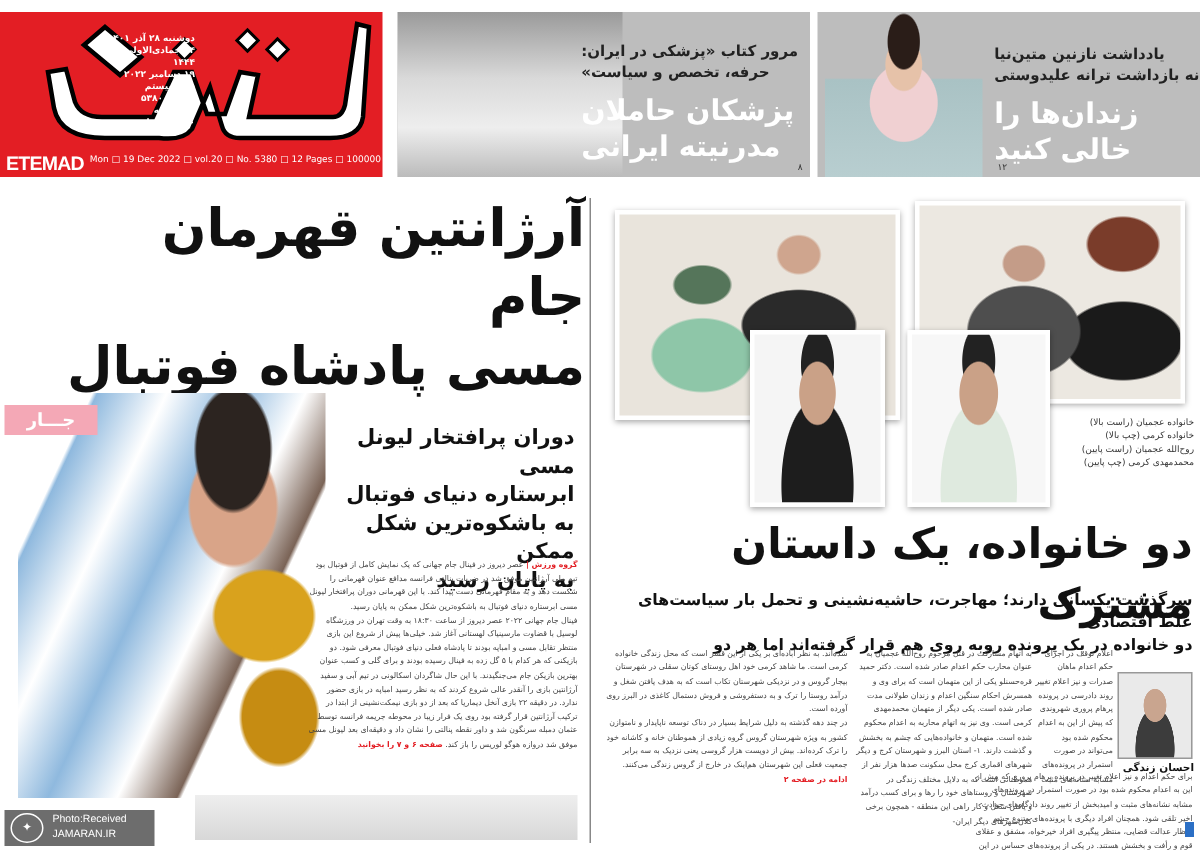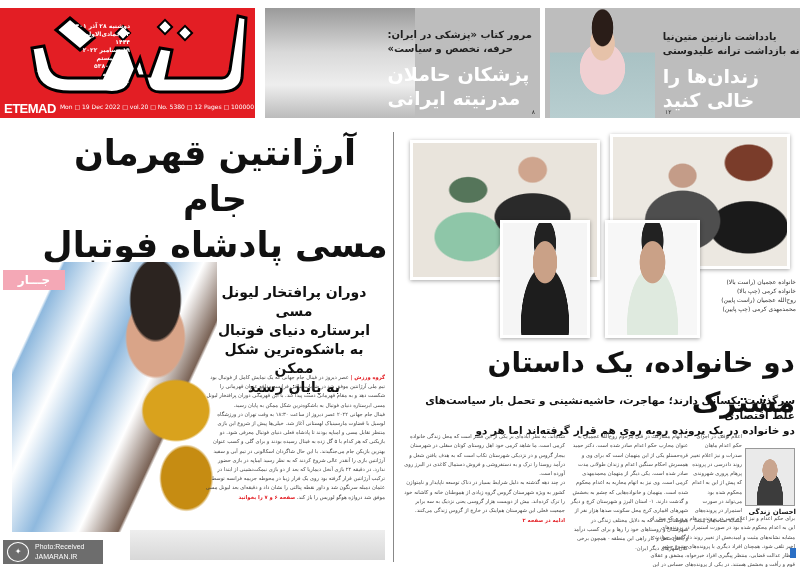--- a/index.html
+++ b/index.html
@@ -12,22 +12,22 @@
 .teaser{position:absolute;top:8px;height:110px;background:#bdbdbd;overflow:hidden}
 .teaser1{left:265px;width:275px}
 .teaser2{left:545px;width:290px}
 .photo-bw{position:absolute;left:0;top:0;width:150px;height:110px;background:linear-gradient(180deg,#9a9a9a 0%,#d9d9d9 40%,#eee 70%,#bbb 100%)}
 .photo-woman{position:absolute;left:5px;top:0;width:105px;height:110px;background:radial-gradient(ellipse at 50% 18%,#2a1d18 0 14%,transparent 15%),radial-gradient(ellipse at 50% 32%,#e6c2a9 0 16%,transparent 17%),radial-gradient(ellipse at 50% 55%,#f0d0d2 0 30%,transparent 31%),linear-gradient(180deg,#bdbdbd 0%,#bdbdbd 40%,#a9c2c4 41%,#b8ced0 100%)}
 .teaser-text{position:absolute;right:8px;direction:rtl;text-align:left;color:#222;font-weight:bold}
 .t-small{font-size:10px;line-height:14px}
 .t-big{font-size:19px;line-height:24px;color:#fff}
 .page-num{position:absolute;font-size:6px;color:#333}
 .divider-v{position:absolute;left:393px;top:132px;width:1px;height:430px;background:#888}
-.headline-left{position:absolute;left:40px;top:130px;width:350px;text-align:center;direction:rtl;font-size:35px;line-height:46px;font-weight:bold;color:#111}
-.sub-left{position:absolute;left:205px;top:283px;width:178px;direction:rtl;text-align:center;font-size:14px;line-height:19px;font-weight:bold}
+.headline-left{position:absolute;left:40px;top:130px;width:350px;text-align:right;direction:rtl;font-size:35px;line-height:46px;font-weight:bold;color:#111}
+.sub-left{position:absolute;left:205px;top:283px;width:178px;direction:rtl;text-align:right;font-size:14px;line-height:19px;font-weight:bold}
 .messi-photo{position:absolute;left:12px;top:262px;width:205px;height:270px;background:radial-gradient(ellipse at 70% 14%,#2c2420 0 12%,transparent 13%),radial-gradient(ellipse at 70% 28%,#d9a488 0 14%,transparent 15%),radial-gradient(ellipse at 80% 55%,#d9a21d 0 14%,transparent 15%),radial-gradient(ellipse at 85% 80%,#c68c12 0 10%,transparent 11%),linear-gradient(115deg,transparent 15%,#8fb9de 16%,#fff 30%,#8fb9de 44%,#fff 58%,#7a6356 70%,transparent 71%)}
 .jesar-tag{position:absolute;left:3px;top:270px;width:62px;height:20px;background:#f4a8b6;color:#fff;font-size:12px;font-weight:bold;direction:rtl;text-align:center;line-height:20px}
 .article-left{position:absolute;left:205px;top:373px;width:180px;direction:rtl;text-align:right;font-size:5.2px;line-height:9.2px;color:#444}
 .article-left .kicker{color:#e31e24;font-weight:bold}
 .article-left .more{color:#e31e24;font-weight:bold}
 .stairs{position:absolute;left:130px;top:530px;width:255px;height:30px;background:linear-gradient(180deg,#eee,#d8d8d8)}
 .credit{position:absolute;left:3px;top:540px;width:100px;height:24px;background:rgba(60,60,60,.75);color:#fff;font-size:7px;line-height:10px;padding:2px 0 0 32px;font-family:"Liberation Sans",sans-serif}
 .credit-icon{position:absolute;left:4px;top:2px;width:22px;height:20px;border:1px solid #fff;border-radius:50%;font-size:8px;text-align:center;line-height:18px}
 .collage{position:absolute;left:405px;top:132px;width:385px;height:210px}
 .ph{position:absolute;border:3px solid #fff;box-shadow:0 1px 4px rgba(0,0,0,.35)}

